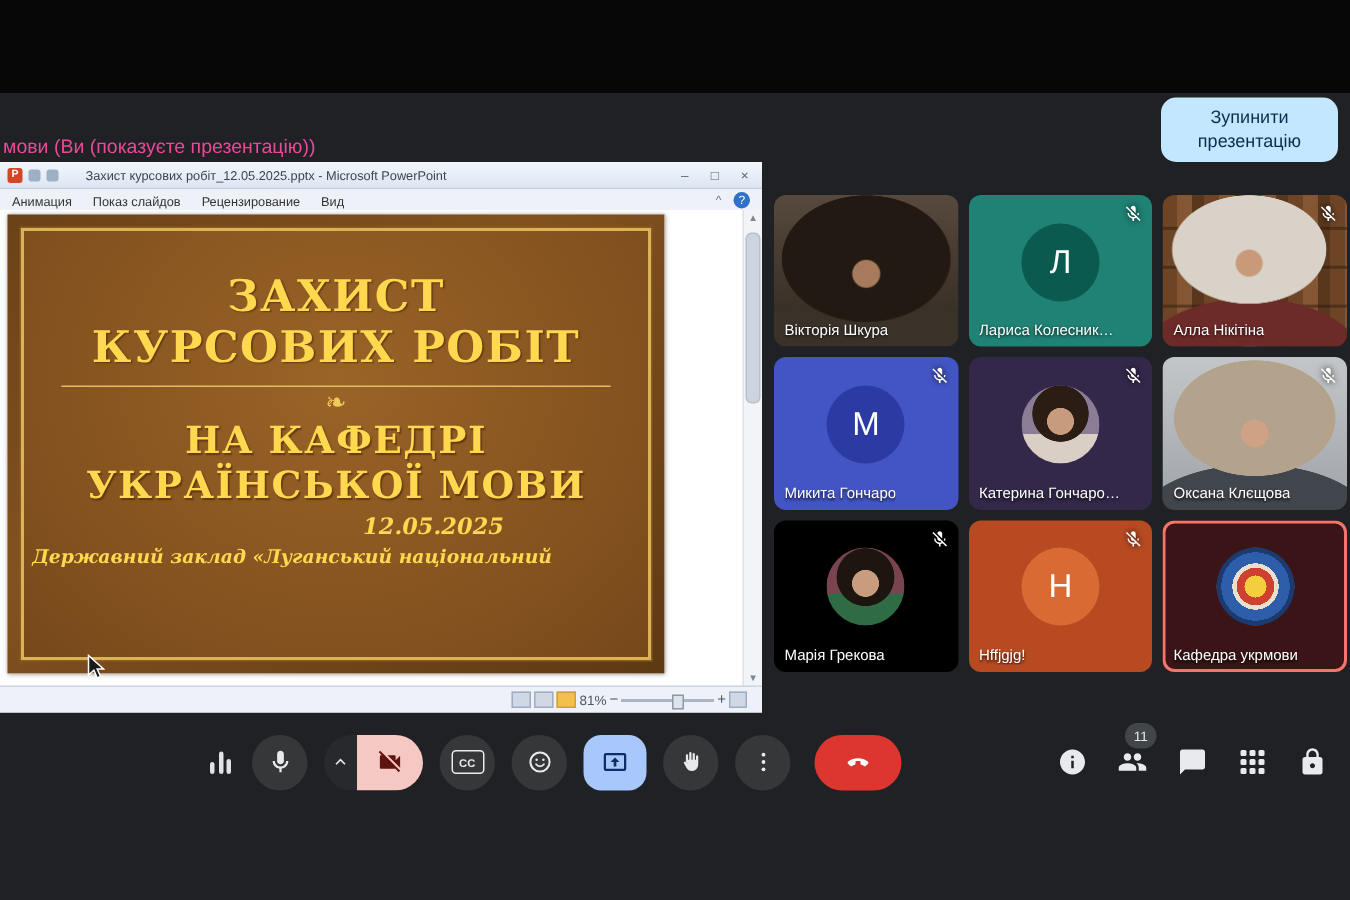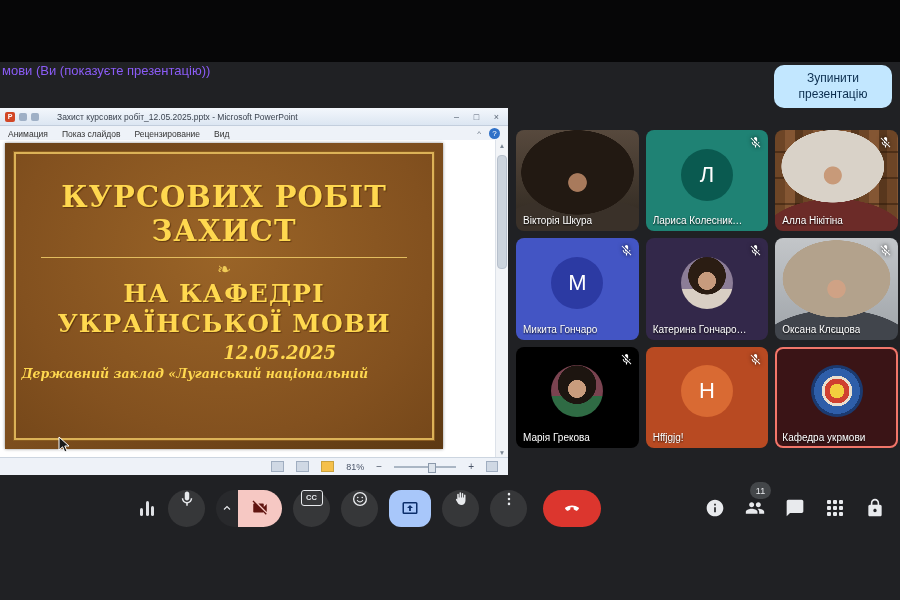--- a/index.html
+++ b/index.html
@@ -1,21 +1,21 @@
 <!DOCTYPE html>
 <html><head>
 <meta charset="utf-8">
 <style>
   html,body{margin:0;padding:0;background:#000;}
   .screen{position:relative;width:900px;height:600px;background:#202124;overflow:hidden;
           font-family:"Liberation Sans",sans-serif;}
   
   .top-strip{position:absolute;left:0;top:0;width:100%;height:62px;background:#060607;}
   .meet-header{position:absolute;left:0;top:62px;width:100%;height:46px;background:#202124;}
-  .call-title{position:absolute;left:2px;top:1px;color:#8b5cf6;font-size:13px;white-space:nowrap;}
+  .call-title{position:absolute;left:2px;top:28px;color:#ec4899;font-size:13px;white-space:nowrap;}
   .stop-btn{position:absolute;right:8px;top:3px;width:118px;padding:6px 8px;border:none;
             border-radius:10px;font-size:12px;line-height:1.3;color:#0b2e4f;cursor:pointer;
             font-family:inherit;}
   
   .share{position:absolute;left:0;top:108px;width:508px;height:367px;background:#fff;}
   .ppt-titlebar{height:17px;background:linear-gradient(#f3f7fc,#dce6f2);border-bottom:1px solid #c3cedd;
                 display:flex;align-items:center;gap:4px;padding:0 5px;font-size:8.5px;color:#3c4450;}
   .ppt-appicon{width:10px;height:10px;background:#d24726;color:#fff;font-size:7px;font-weight:bold;
                display:flex;align-items:center;justify-content:center;border-radius:2px;flex:none;}
   .qa-ic{width:8px;height:8px;background:#9fb0c6;border-radius:2px;flex:none;}
@@ -37,34 +37,34 @@
   .slide-inner{width:100%;height:100%;box-sizing:border-box;border:2px solid #dcb257;
                outline:1px solid #8a5c20;text-align:center;color:#ffd84f;
                background:radial-gradient(ellipse at 50% 35%,#9a6427 0%,#83511f 70%,#76481a 100%);
                font-family:"DejaVu Serif",serif;padding-top:26px;}
   .s-title{font-size:29px;font-weight:bold;letter-spacing:1px;line-height:1.18;
            text-shadow:1px 1px 1px rgba(60,30,0,.55);}
   .s-rule{width:88%;height:1px;background:#e3bd5e;margin:9px auto 3px;}
   .s-orn{font-size:17px;line-height:1;margin:1px 0;color:#f0cb57;}
   .s-sub{font-size:25px;font-weight:bold;letter-spacing:1px;line-height:1.2;
          text-shadow:1px 1px 1px rgba(60,30,0,.55);}
-  .s-date{font-size:18px;font-style:italic;font-weight:bold;text-align:right;padding-right:96px;margin-top:3px;}
+  .s-date{font-size:15px;font-style:italic;font-weight:bold;text-align:right;padding-right:96px;margin-top:3px;}
   .s-inst{font-size:12.5px;font-style:italic;font-weight:bold;margin-top:6px;}
   .s-org{font-size:12.5px;font-style:italic;font-weight:bold;text-align:right;padding-right:64px;margin-top:3px;}
   
   .ppt-scroll{position:absolute;right:0;top:0;width:12px;height:100%;background:#f2f4f7;border-left:1px solid #dde2e9;}
   .sarrow{position:absolute;left:0;width:12px;height:11px;font-size:6.5px;color:#7c8794;text-align:center;
           line-height:11px;cursor:pointer;}
   .sthumb{position:absolute;top:15px;left:1px;width:8px;height:112px;background:#ccd4dd;
           border:1px solid #b7c0cc;border-radius:4px;cursor:pointer;}
   .cursor-svg{position:absolute;left:58px;bottom:4px;}
   
   .ppt-statusbar{position:absolute;left:0;right:0;bottom:0;height:17px;background:#eef2f8;
                  border-top:1px solid #ccd5e0;display:flex;align-items:center;justify-content:flex-end;
-                 gap:12px;padding:0 10px;font-size:9px;color:#4a5568;}
+                 gap:2px;padding:0 10px;font-size:9px;color:#4a5568;}
   .view-ic{width:11px;height:9px;background:#cfd8e4;border:1px solid #9fadc0;cursor:pointer;}
   .view-ic.hl{background:#f5c04a;border-color:#caa23d;}
   .zbtn{cursor:pointer;font-size:10px;color:#4a5568;}
   .zslider{width:62px;height:2px;background:#aab6c4;position:relative;cursor:pointer;}
   .zthumb{position:absolute;left:55%;top:-3px;width:6px;height:8px;background:#dde4ec;border:1px solid #8b99ab;}
   .fit-ic{width:10px;height:9px;border:1px solid #9fadc0;background:#cfd8e4;cursor:pointer;}
   
   .tiles{position:absolute;left:516px;top:130px;width:382px;height:318px;display:grid;
          grid-template-columns:repeat(3,1fr);grid-template-rows:repeat(3,1fr);gap:7px;}
   .tile{position:relative;border-radius:8px;overflow:hidden;background:#3c4043;cursor:pointer;}
@@ -102,21 +102,21 @@
       radial-gradient(circle at 50% 46%,#c99c7d 0 23%,rgba(0,0,0,0) 24%),
       radial-gradient(circle at 50% 38%,#1d1510 0 46%,rgba(0,0,0,0) 47%),
       linear-gradient(rgba(0,0,0,0) 60%,#2f6b44 60%),#7a4350;}
   .p3{background:
       radial-gradient(circle at 50% 50%,#f3cf3e 0 20%,#cf4030 20% 34%,#eadfce 34% 42%,#2e5ea9 42% 62%,#1b3a70 62% 74%,rgba(0,0,0,0) 74%),#efe8da;}
   
   .controls{position:absolute;left:140px;top:489px;height:38px;display:flex;align-items:center;gap:11px;}
   .eq{display:flex;gap:2.5px;align-items:flex-end;height:16px;margin-right:3px;}
   .eq i{width:3px;background:#dfe1e5;border-radius:2px;display:block;}
   .cbtn{width:37px;height:37px;border-radius:50%;background:#363739;border:none;display:flex;
-        justify-content:center;cursor:pointer;padding:0;}
+        align-items:center;justify-content:center;cursor:pointer;padding:0;}
   .cbtn svg{width:18px;height:18px;}
   .cam-combo{display:flex;height:37px;border-radius:19px;overflow:hidden;}
   .cam-chev{width:22px;background:#28292c;display:flex;align-items:center;justify-content:center;
             border:none;cursor:pointer;padding:0;}
   .cam-main{width:44px;border:none;display:flex;align-items:center;justify-content:center;cursor:pointer;padding:0;}
   .cc-box{width:20px;height:14px;border:1.5px solid #e8eaed;border-radius:3px;color:#e8eaed;
           font-size:7.5px;font-weight:bold;display:flex;align-items:center;justify-content:center;}
   .present-btn{width:42px;height:37px;border-radius:12px;border:none;display:flex;align-items:center;
                justify-content:center;cursor:pointer;padding:0;}
   .endcall{width:58px;height:37px;border-radius:19px;border:none;display:flex;align-items:center;
@@ -160,22 +160,22 @@
       <span class="mitem">Вид</span>
       <span class="ppt-right">
         <span class="ribbon-chev">^</span>
         <span class="help-circle">?</span>
       </span>
     </div>
 
     <div class="ppt-canvas">
       <div class="slide">
         <div class="slide-inner">
+          <div class="s-title">ЗАХИСТ</div>
           <div class="s-title">КУРСОВИХ РОБІТ</div>
-          <div class="s-title">ЗАХИСТ</div>
           <div class="s-rule"></div>
           <div class="s-orn">❧</div>
           <div class="s-sub">НА КАФЕДРІ</div>
           <div class="s-sub">УКРАЇНСЬКОЇ МОВИ</div>
           <div class="s-date">12.05.2025</div>
           <div class="s-org">Державний заклад «Луганський національний</div>
         </div>
       </div>
       <div class="ppt-scroll">
         <span class="sarrow" style="top:0">▲</span>

